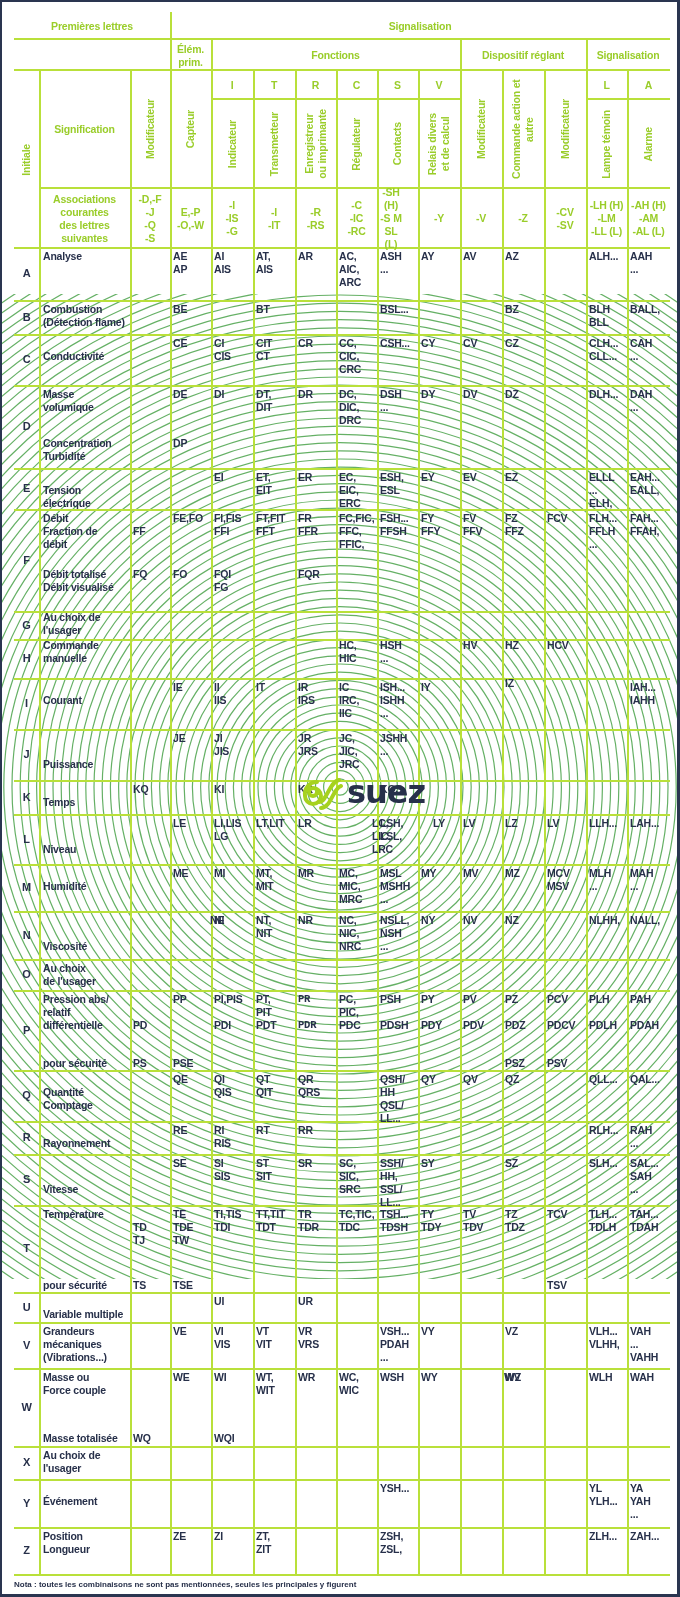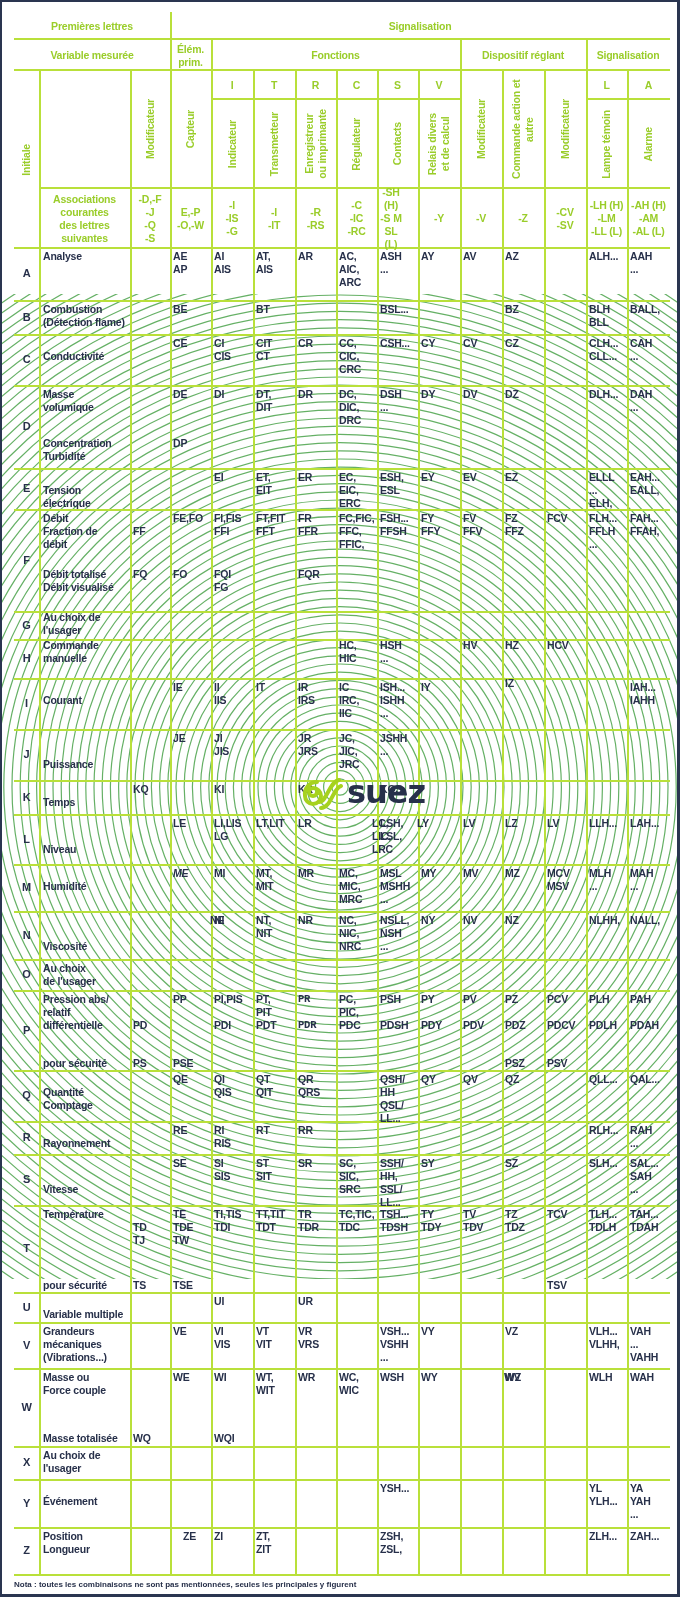--- a/index.html
+++ b/index.html
@@ -186,28 +186,28 @@
       <div class="vline" style="left: 500px; top: 245px; height: 1327px;"></div>
       <div class="vline" style="left: 542px; top: 245px; height: 1327px;"></div>
       <div class="vline" style="left: 584px; top: 245px; height: 1327px;"></div>
       <div class="vline" style="left: 625px; top: 245px; height: 1327px;"></div>
       <div class="vline" style="left: 37px; top: 245px; height: 1327px;"></div>
     </div>
 
   <div class="cell hdr" style="left:12px;top:10px;width:156px;height:26px;">Premières lettres</div>
   <div class="cell hdr" style="left:168px;top:10px;width:500px;height:26px;">Signalisation</div>
 
-  <div class="cell hdr" style="left:12px;top:37px;width:156px;height:30px;">Variable mesurée</div>
   <div class="cell hdr" style="left:168px;top:37px;width:41px;height:30px;">Élém.
 prim.</div>
   <div class="cell hdr" style="left:209px;top:37px;width:249px;height:30px;">Fonctions</div>
   <div class="cell hdr" style="left:458px;top:37px;width:126px;height:30px;">Dispositif réglant</div>
   <div class="cell hdr" style="left:584px;top:37px;width:84px;height:30px;">Signalisation</div>
 
   <div class="cell hdr" style="left:12px;top:67px;width:25px;height:178px;"><span class="vert">Initiale</span></div>
+  <div class="cell hdr" style="left:37px;top:67px;width:91px;height:118px;">Signification</div>
   <div class="cell hdr" style="left:128px;top:67px;width:40px;height:118px;"><span class="vert">Modificateur</span></div>
   <div class="cell hdr" style="left:168px;top:67px;width:41px;height:118px;"><span class="vert">Capteur</span></div>
 
   <div class="cell hdr" style="left:209px;top:67px;width:42px;height:29px;">I</div>
   <div class="cell hdr" style="left:251px;top:67px;width:42px;height:29px;">T</div>
   <div class="cell hdr" style="left:293px;top:67px;width:41px;height:29px;">R</div>
   <div class="cell hdr" style="left:334px;top:67px;width:41px;height:29px;">C</div>
   <div class="cell hdr" style="left:375px;top:67px;width:41px;height:29px;">S</div>
   <div class="cell hdr" style="left:416px;top:67px;width:42px;height:29px;">V</div>
   <div class="cell hdr" style="left:584px;top:67px;width:41px;height:29px;">L</div>
@@ -455,30 +455,30 @@
       <div class="cell" style="left: 168px; top: 812px; width: 41px;">LE</div>
       <div class="cell" style="left: 209px; top: 812px; width: 42px;">LI,LIS
 LG</div>
       <div class="cell" style="left: 251px; top: 812px; width: 42px;">LT,LIT</div>
       <div class="cell" style="left: 293px; top: 812px; width: 41px;">LR</div>
       <div class="cell" style="left: 334px; top: 812px; width: 41px; padding-left: 36px;">LC,
 LIC,
 LRC</div>
       <div class="cell" style="left: 375px; top: 812px; width: 41px;">LSH,
 LSL,</div>
-      <div class="cell" style="left: 412px; top: 812px; width: 42px;">LY</div>
+      <div class="cell" style="left: 428px; top: 812px; width: 42px;">LY</div>
       <div class="cell" style="left: 458px; top: 812px; width: 42px;">LV</div>
       <div class="cell" style="left: 500px; top: 812px; width: 42px;">LZ</div>
       <div class="cell" style="left: 542px; top: 812px; width: 42px;">LV</div>
       <div class="cell" style="left: 584px; top: 812px; width: 41px;">LLH...</div>
       <div class="cell" style="left: 625px; top: 812px; width: 43px;">LAH...</div>
       <div class="cell initial" style="left: 12px; top: 862px; width: 25px; height: 47px;">M</div>
       <div class="cell sig" style="left: 37px; top: 862px; width: 91px;">
 Humidité</div>
-      <div class="cell" style="left: 168px; top: 862px; width: 53px; font-style: italic;">ME</div>
+      <div class="cell" style="left: 168px; top: 862px; width: 53px;">ME</div>
       <div class="cell" style="left: 209px; top: 862px; width: 42px;">MI</div>
       <div class="cell" style="left: 251px; top: 862px; width: 42px;">MT,
 MIT</div>
       <div class="cell" style="left: 293px; top: 862px; width: 41px;">MR</div>
       <div class="cell" style="left: 334px; top: 862px; width: 41px;">MC,
 MIC,
 MRC</div>
       <div class="cell" style="left: 375px; top: 862px; width: 41px;">MSL
 MSHH
 ...</div>
@@ -657,21 +657,21 @@
 mécaniques
 (Vibrations...)</div>
       <div class="cell" style="left: 168px; top: 1320px; width: 41px;">VE</div>
       <div class="cell" style="left: 209px; top: 1320px; width: 42px;">VI
 VIS</div>
       <div class="cell" style="left: 251px; top: 1320px; width: 42px;">VT
 VIT</div>
       <div class="cell" style="left: 293px; top: 1320px; width: 41px;">VR
 VRS</div>
       <div class="cell" style="left: 375px; top: 1320px; width: 41px;">VSH...
-VSHH
+PDAH
 ...</div>
       <div class="cell" style="left: 416px; top: 1320px; width: 42px;">VY</div>
       <div class="cell" style="left: 500px; top: 1320px; width: 42px;">VZ</div>
       <div class="cell" style="left: 584px; top: 1320px; width: 41px;">VLH...
 VLHH,</div>
       <div class="cell" style="left: 625px; top: 1320px; width: 43px;">VAH
 ...
 VAHH</div>
       <div class="cell initial" style="left: 12px; top: 1366px; width: 25px; height: 78px;">W</div>
       <div class="cell sig" style="left: 37px; top: 1366px; width: 91px;">Masse ou
@@ -700,21 +700,21 @@
 Événement</div>
       <div class="cell" style="left: 375px; top: 1477px; width: 41px;">YSH...</div>
       <div class="cell" style="left: 584px; top: 1477px; width: 41px;">YL
 YLH...</div>
       <div class="cell" style="left: 625px; top: 1477px; width: 43px;">YA
 YAH
 ...</div>
       <div class="cell initial" style="left: 12px; top: 1525px; width: 25px; height: 47px;">Z</div>
       <div class="cell sig" style="left: 37px; top: 1525px; width: 91px;">Position
 Longueur</div>
-      <div class="cell" style="left: 168px; top: 1525px; width: 41px; margin-left: 10px;">ZE</div>
+      <div class="cell" style="left: 168px; top: 1525px; width: 41px;">ZE</div>
       <div class="cell" style="left: 209px; top: 1525px; width: 42px;">ZI</div>
       <div class="cell" style="left: 251px; top: 1525px; width: 42px;">ZT,
 ZIT</div>
       <div class="cell" style="left: 375px; top: 1525px; width: 41px;">ZSH,
 ZSL,</div>
       <div class="cell" style="left: 584px; top: 1525px; width: 41px;">ZLH...</div>
       <div class="cell" style="left: 625px; top: 1525px; width: 43px;">ZAH...</div>
     </div>
 
   <div id="logo">

